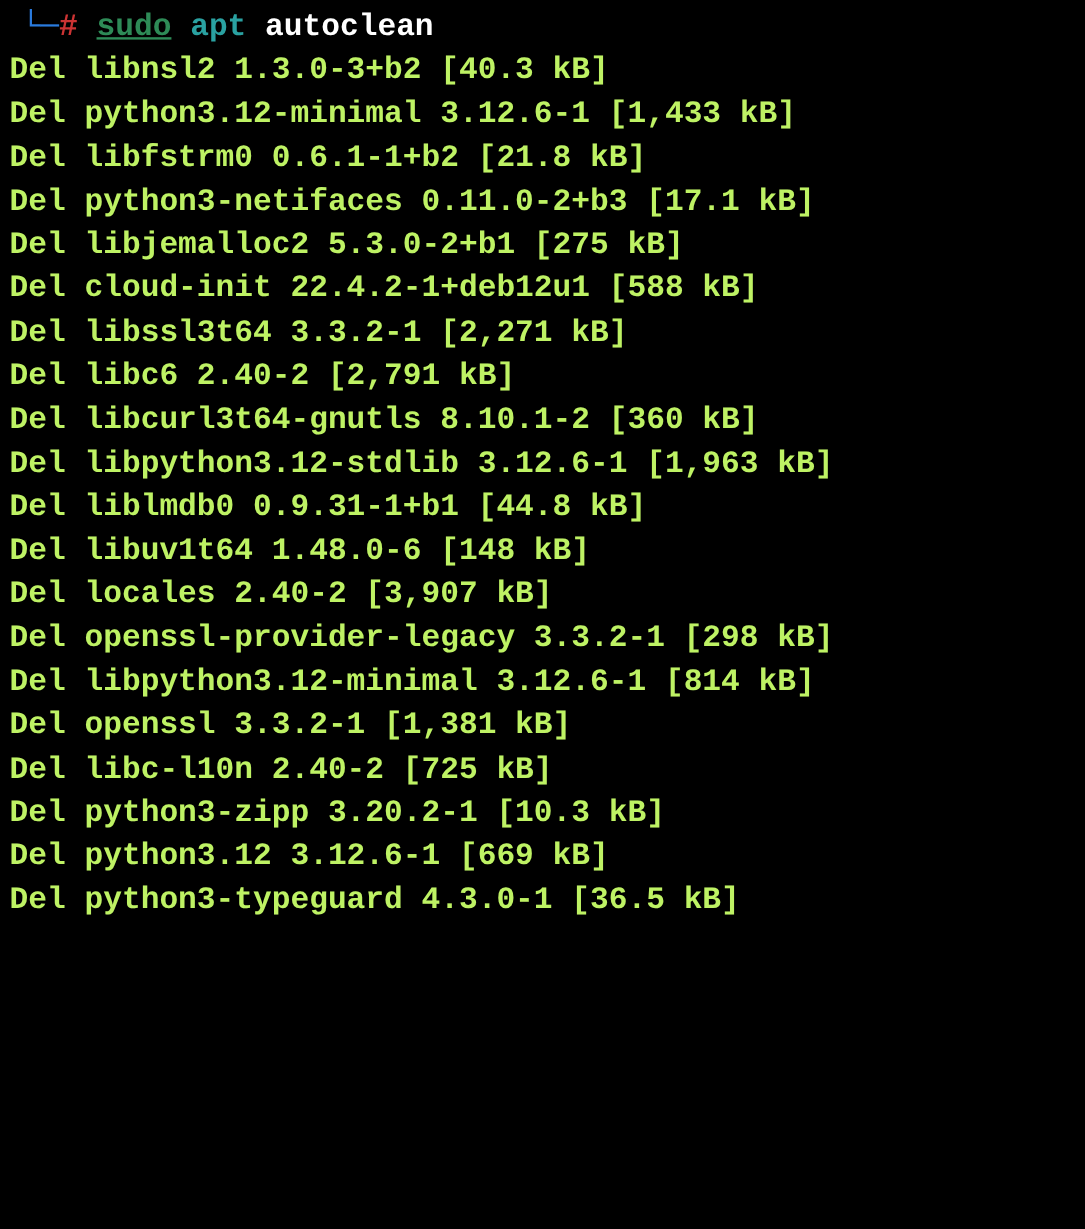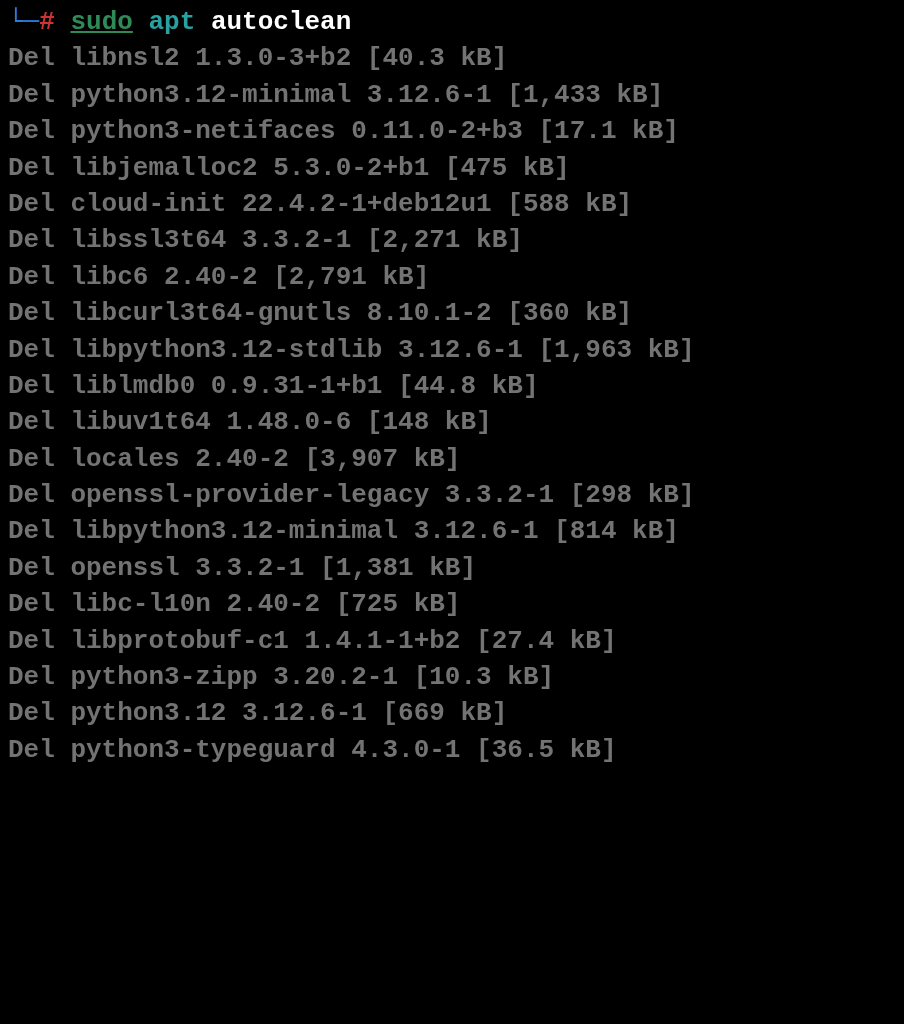--- a/index.html
+++ b/index.html
@@ -13,60 +13,61 @@
       font-size: 26px;
       line-height: 1.4;
       color: #ffffff;
       padding: 4px 8px;
       width: 904px;
       overflow: hidden;
       font-weight: bold;
     }
     .prompt-line {
       white-space: pre;
+      margin-left: 10px;
     }
     .prompt-prefix {
       color: #2a7bde;
     }
     .prompt-hash {
       color: #cc3333;
     }
     .sudo {
       color: #2e8b57;
       text-decoration: underline;
     }
     .apt {
       color: #2aa1a1;
     }
     .cmd-arg {
       color: #ffffff;
     }
     .output-line {
       white-space: pre;
-      color: #737373;
+      color: #bef264;
     }
   </style>
 </head>
 <body>
 
 <div class="prompt-line"><span class="prompt-prefix">└─</span><span class="prompt-hash">#</span> <span class="sudo">sudo</span> <span class="apt">apt</span> <span class="cmd-arg">autoclean</span></div>
 <div id="output">
     <div class="output-line">Del libnsl2 1.3.0-3+b2 [40.3 kB]</div>
     <div class="output-line">Del python3.12-minimal 3.12.6-1 [1,433 kB]</div>
+    <div class="output-line">Del libfstrm0 0.6.1-1+b2 [21.8 kB]</div>
     <div class="output-line">Del python3-netifaces 0.11.0-2+b3 [17.1 kB]</div>
-    <div class="output-line">Del libjemalloc2 5.3.0-2+b1 [475 kB]</div>
+    <div class="output-line">Del libjemalloc2 5.3.0-2+b1 [275 kB]</div>
     <div class="output-line">Del cloud-init 22.4.2-1+deb12u1 [588 kB]</div>
     <div class="output-line">Del libssl3t64 3.3.2-1 [2,271 kB]</div>
     <div class="output-line">Del libc6 2.40-2 [2,791 kB]</div>
     <div class="output-line">Del libcurl3t64-gnutls 8.10.1-2 [360 kB]</div>
     <div class="output-line">Del libpython3.12-stdlib 3.12.6-1 [1,963 kB]</div>
     <div class="output-line">Del liblmdb0 0.9.31-1+b1 [44.8 kB]</div>
     <div class="output-line">Del libuv1t64 1.48.0-6 [148 kB]</div>
     <div class="output-line">Del locales 2.40-2 [3,907 kB]</div>
     <div class="output-line">Del openssl-provider-legacy 3.3.2-1 [298 kB]</div>
     <div class="output-line">Del libpython3.12-minimal 3.12.6-1 [814 kB]</div>
     <div class="output-line">Del openssl 3.3.2-1 [1,381 kB]</div>
     <div class="output-line">Del libc-l10n 2.40-2 [725 kB]</div>
-    <div class="output-line">Del libprotobuf-c1 1.4.1-1+b2 [27.4 kB]</div>
     <div class="output-line">Del python3-zipp 3.20.2-1 [10.3 kB]</div>
     <div class="output-line">Del python3.12 3.12.6-1 [669 kB]</div>
     <div class="output-line">Del python3-typeguard 4.3.0-1 [36.5 kB]</div>
   </div>
 
 </body></html>

